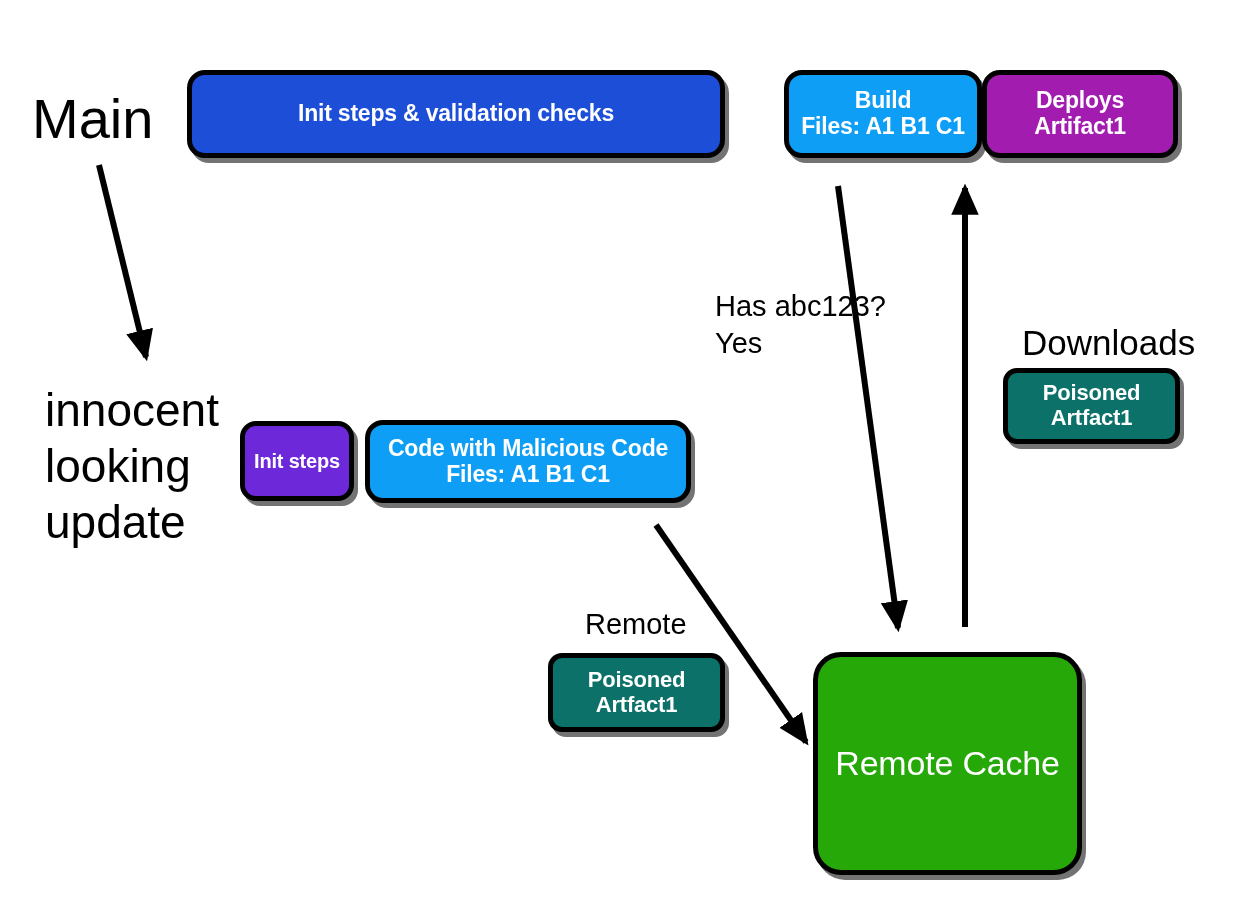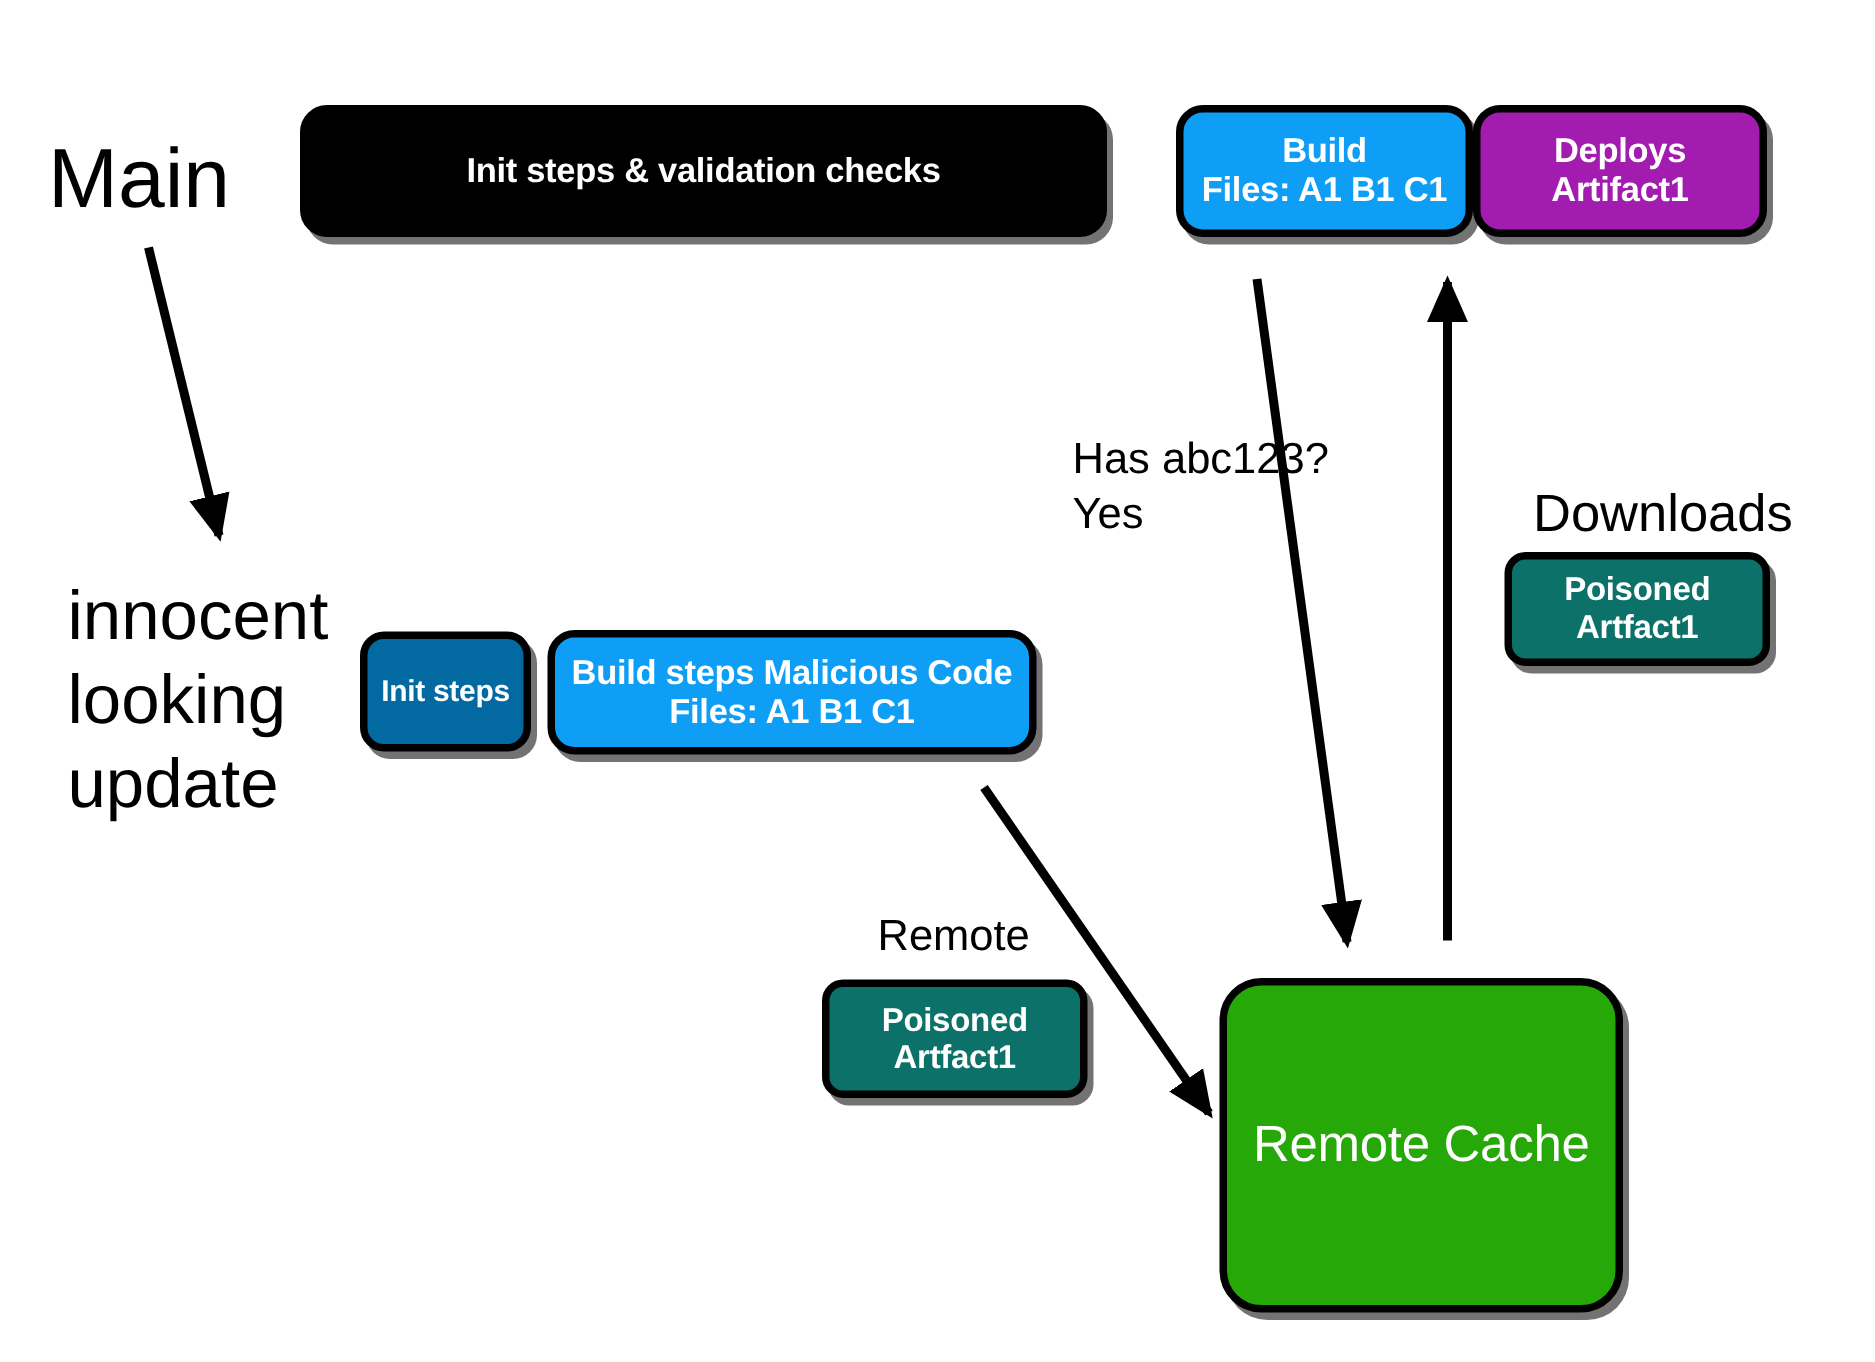--- a/index.html
+++ b/index.html
@@ -44,40 +44,40 @@
     position: absolute;
     left: 0;
     top: 0;
     width: 1250px;
     height: 908px;
     pointer-events: none;
   }
 
   
   #node-init-validation {
-    left: 200px; top: 70px; width: 538px; height: 88px;
-    background: #000000;
+    left: 187px; top: 70px; width: 538px; height: 88px;
+    background: #1d4ed8;
     font-size: 23px;
   }
   #node-build-main {
     left: 750px; top: 70px; width: 198px; height: 88px;
     background: #0E9EF5;
     font-size: 23px;
     margin-left: 34px;
   }
   #node-deploys {
     left: 982px; top: 70px; width: 196px; height: 88px;
     background: #a21caf;
     font-size: 23px;
   }
 
   
   #node-init-steps {
     left: 240px; top: 421px; width: 114px; height: 80px;
-    background: #0369a1;
+    background: #6d28d9;
     font-size: 20px;
     border-radius: 16px;
   }
   #node-build-malicious {
     left: 365px; top: 420px; width: 326px; height: 83px;
     background: #0E9EF5;
     font-size: 23px;
   }
 
   
@@ -154,21 +154,21 @@
   <div class="node" id="node-init-validation">Init steps &amp; validation checks</div>
 
   <div class="node" id="node-build-main">Build
 Files: A1  B1  C1</div>
 
   <div class="node" id="node-deploys">Deploys
 Artifact1</div>
 
   <div class="node" id="node-init-steps">Init steps</div>
 
-  <div class="node" id="node-build-malicious">Build steps Malicious Code
+  <div class="node" id="node-build-malicious">Code with Malicious Code
 Files: A1  B1  C1</div>
 
   <div class="plain-label" id="label-has-abc">Has abc123?
 Yes</div>
 
   <div class="plain-label" id="label-downloads">Downloads</div>
 
   <div class="node" id="node-poisoned-download">Poisoned
 Artfact1</div>
 

